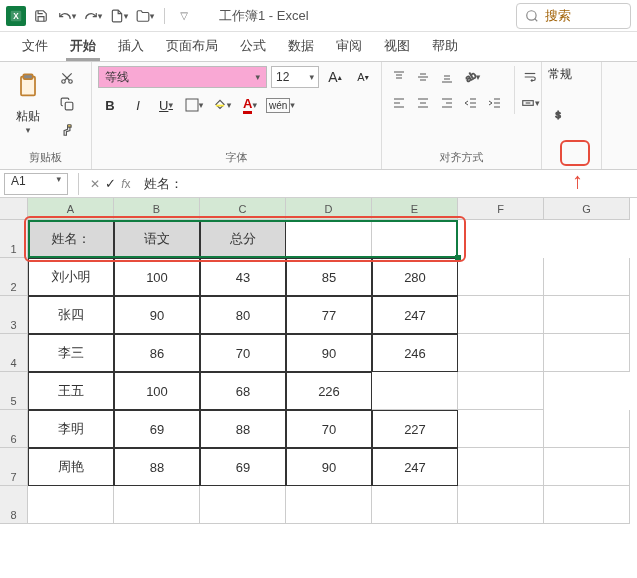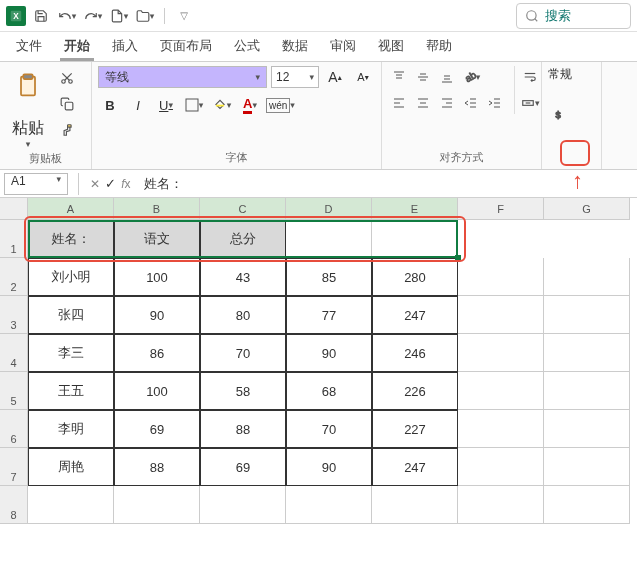--- a/index.html
+++ b/index.html
@@ -6,43 +6,43 @@
 body { background: #fff; width: 637px; height: 578px; overflow: hidden; font-size: 13px; color: #333; }
 
 .titlebar { height: 32px; background: #fff; display: flex; align-items: center; padding: 0 6px; gap: 4px; border-bottom: 1px solid #e0e0e0; }
 .app-icon { width: 20px; height: 20px; background: #107c41; display: flex; align-items: center; justify-content: center; border-radius: 2px; }
 .app-icon svg { width: 14px; height: 14px; }
 .qat-btn { width: 22px; height: 22px; display: flex; align-items: center; justify-content: center; color: #555; cursor: pointer; }
 .qat-sep { width: 1px; height: 16px; background: #ccc; margin: 0 4px; }
 .title-text { margin-left: 20px; font-size: 13px; color: #555; }
 .search-box { margin-left: auto; height: 26px; border: 1px solid #ccc; border-radius: 4px; display: flex; align-items: center; padding: 0 8px; width: 115px; }
 .search-box svg { width: 14px; height: 14px; color: #888; margin-right: 6px; }
-.search-box span { color: #0f766e; font-size: 13px; }
-
-.tabs { height: 30px; display: flex; align-items: flex-end; padding: 0 12px; gap: 14px; border-bottom: 1px solid #d0d0d0; }
+.search-box span { color: #a16207; font-size: 13px; }
+
+.tabs { height: 30px; display: flex; align-items: flex-end; padding: 0 18px; gap: 14px; border-bottom: 1px solid #d0d0d0; }
 .tab { padding: 6px 4px; font-size: 13px; cursor: pointer; color: #444; }
 .tab.active { font-weight: 600; border-bottom: 3px solid #a3a3a3; padding-bottom: 3px; }
 
 .ribbon { height: 108px; background: #fafafa; border-bottom: 1px solid #d0d0d0; display: flex; position: relative; }
 .ribbon-group { border-right: 1px solid #ddd; padding: 4px 6px 2px 6px; display: flex; flex-direction: column; }
 .ribbon-group-body { flex: 1; display: flex; align-items: flex-start; gap: 4px; }
 .ribbon-group-label { text-align: center; font-size: 11px; color: #666; padding: 2px 0; position: relative; }
 
 .clipboard-group { width: 92px; }
 .paste-col { display: flex; flex-direction: column; align-items: center; width: 44px; }
 .paste-big { width: 34px; height: 40px; display: flex; align-items: center; justify-content: center; }
-.paste-label { font-size: 16px; margin-top: 12px; }
+.paste-label { font-size: 12px; margin-top: 2px; }
 .dd { font-size: 9px; color: #555; }
 .mini-col { display: flex; flex-direction: column; gap: 6px; padding-top: 2px; }
 .mini-btn { width: 26px; height: 20px; display: flex; align-items: center; justify-content: center; }
 
 .font-group { width: 290px; }
 .font-body { flex-direction: column; gap: 6px; align-items: stretch; width: 100%; }
 .font-row { display: flex; align-items: center; gap: 4px; }
-.font-select { flex: 1; height: 22px; border: 1px solid #bbb; background: #c4b5fd; display: flex; align-items: center; padding: 0 6px; font-size: 12px; justify-content: space-between; }
+.font-select { flex: 1; height: 22px; border: 1px solid #bbb; background: #f9a8d4; display: flex; align-items: center; padding: 0 6px; font-size: 12px; justify-content: space-between; }
 .size-select { width: 48px; height: 22px; border: 1px solid #bbb; background: #fff; display: flex; align-items: center; justify-content: space-between; padding: 0 4px; font-size: 12px; }
 .font-btn { min-width: 24px; height: 22px; display: flex; align-items: center; justify-content: center; font-size: 13px; cursor: pointer; }
 .font-btn.bold { font-weight: bold; }
 .font-btn.italic { font-style: italic; }
 .font-btn.underline { text-decoration: underline; }
 
 .align-group { width: 160px; }
 .align-row { display: flex; gap: 2px; }
 .align-btn { width: 22px; height: 22px; display: flex; align-items: center; justify-content: center; }
 .align-btn svg { width: 14px; height: 14px; }
@@ -120,20 +120,21 @@
   <div class="qat-btn">
       <svg width="14" height="14" viewBox="0 0 24 24" fill="none" stroke="#555" stroke-width="2">
         <path d="M22 19a2 2 0 0 1-2 2H4a2 2 0 0 1-2-2V5a2 2 0 0 1 2-2h5l2 3h9a2 2 0 0 1 2 2z"></path>
       </svg>
       <span class="dd">▾</span>
     </div>
   <div class="qat-sep"></div>
   <div class="qat-btn">
       <span style="font-size:10px;color:#777">▽</span>
     </div>
+  <div class="title-text">工作簿1 - Excel</div>
   <div class="search-box">
     <svg viewBox="0 0 24 24" fill="none" stroke="currentColor" stroke-width="2">
         <circle cx="11" cy="11" r="8"></circle>
         <line x1="21" y1="21" x2="16.65" y2="16.65"></line>
       </svg>
     <span>搜索</span>
   </div>
 </div>
 
 <div class="tabs">
@@ -412,21 +413,20 @@
           <div class="cell b">86</div>
           <div class="cell b">70</div>
           <div class="cell b">90</div>
           <div class="cell b">246</div>
           <div class="cell empty"></div>
           <div class="cell empty"></div>
         </div>
         <div class="data-row">
           <div class="cell b">王五</div>
           <div class="cell b">100</div>
-          <div class="cell b">58</div>
           <div class="cell b">68</div>
           <div class="cell b">226</div>
           <div class="cell empty"></div>
           <div class="cell empty"></div>
         </div>
         <div class="data-row">
           <div class="cell b">李明</div>
           <div class="cell b">69</div>
           <div class="cell b">88</div>
           <div class="cell b">70</div>

